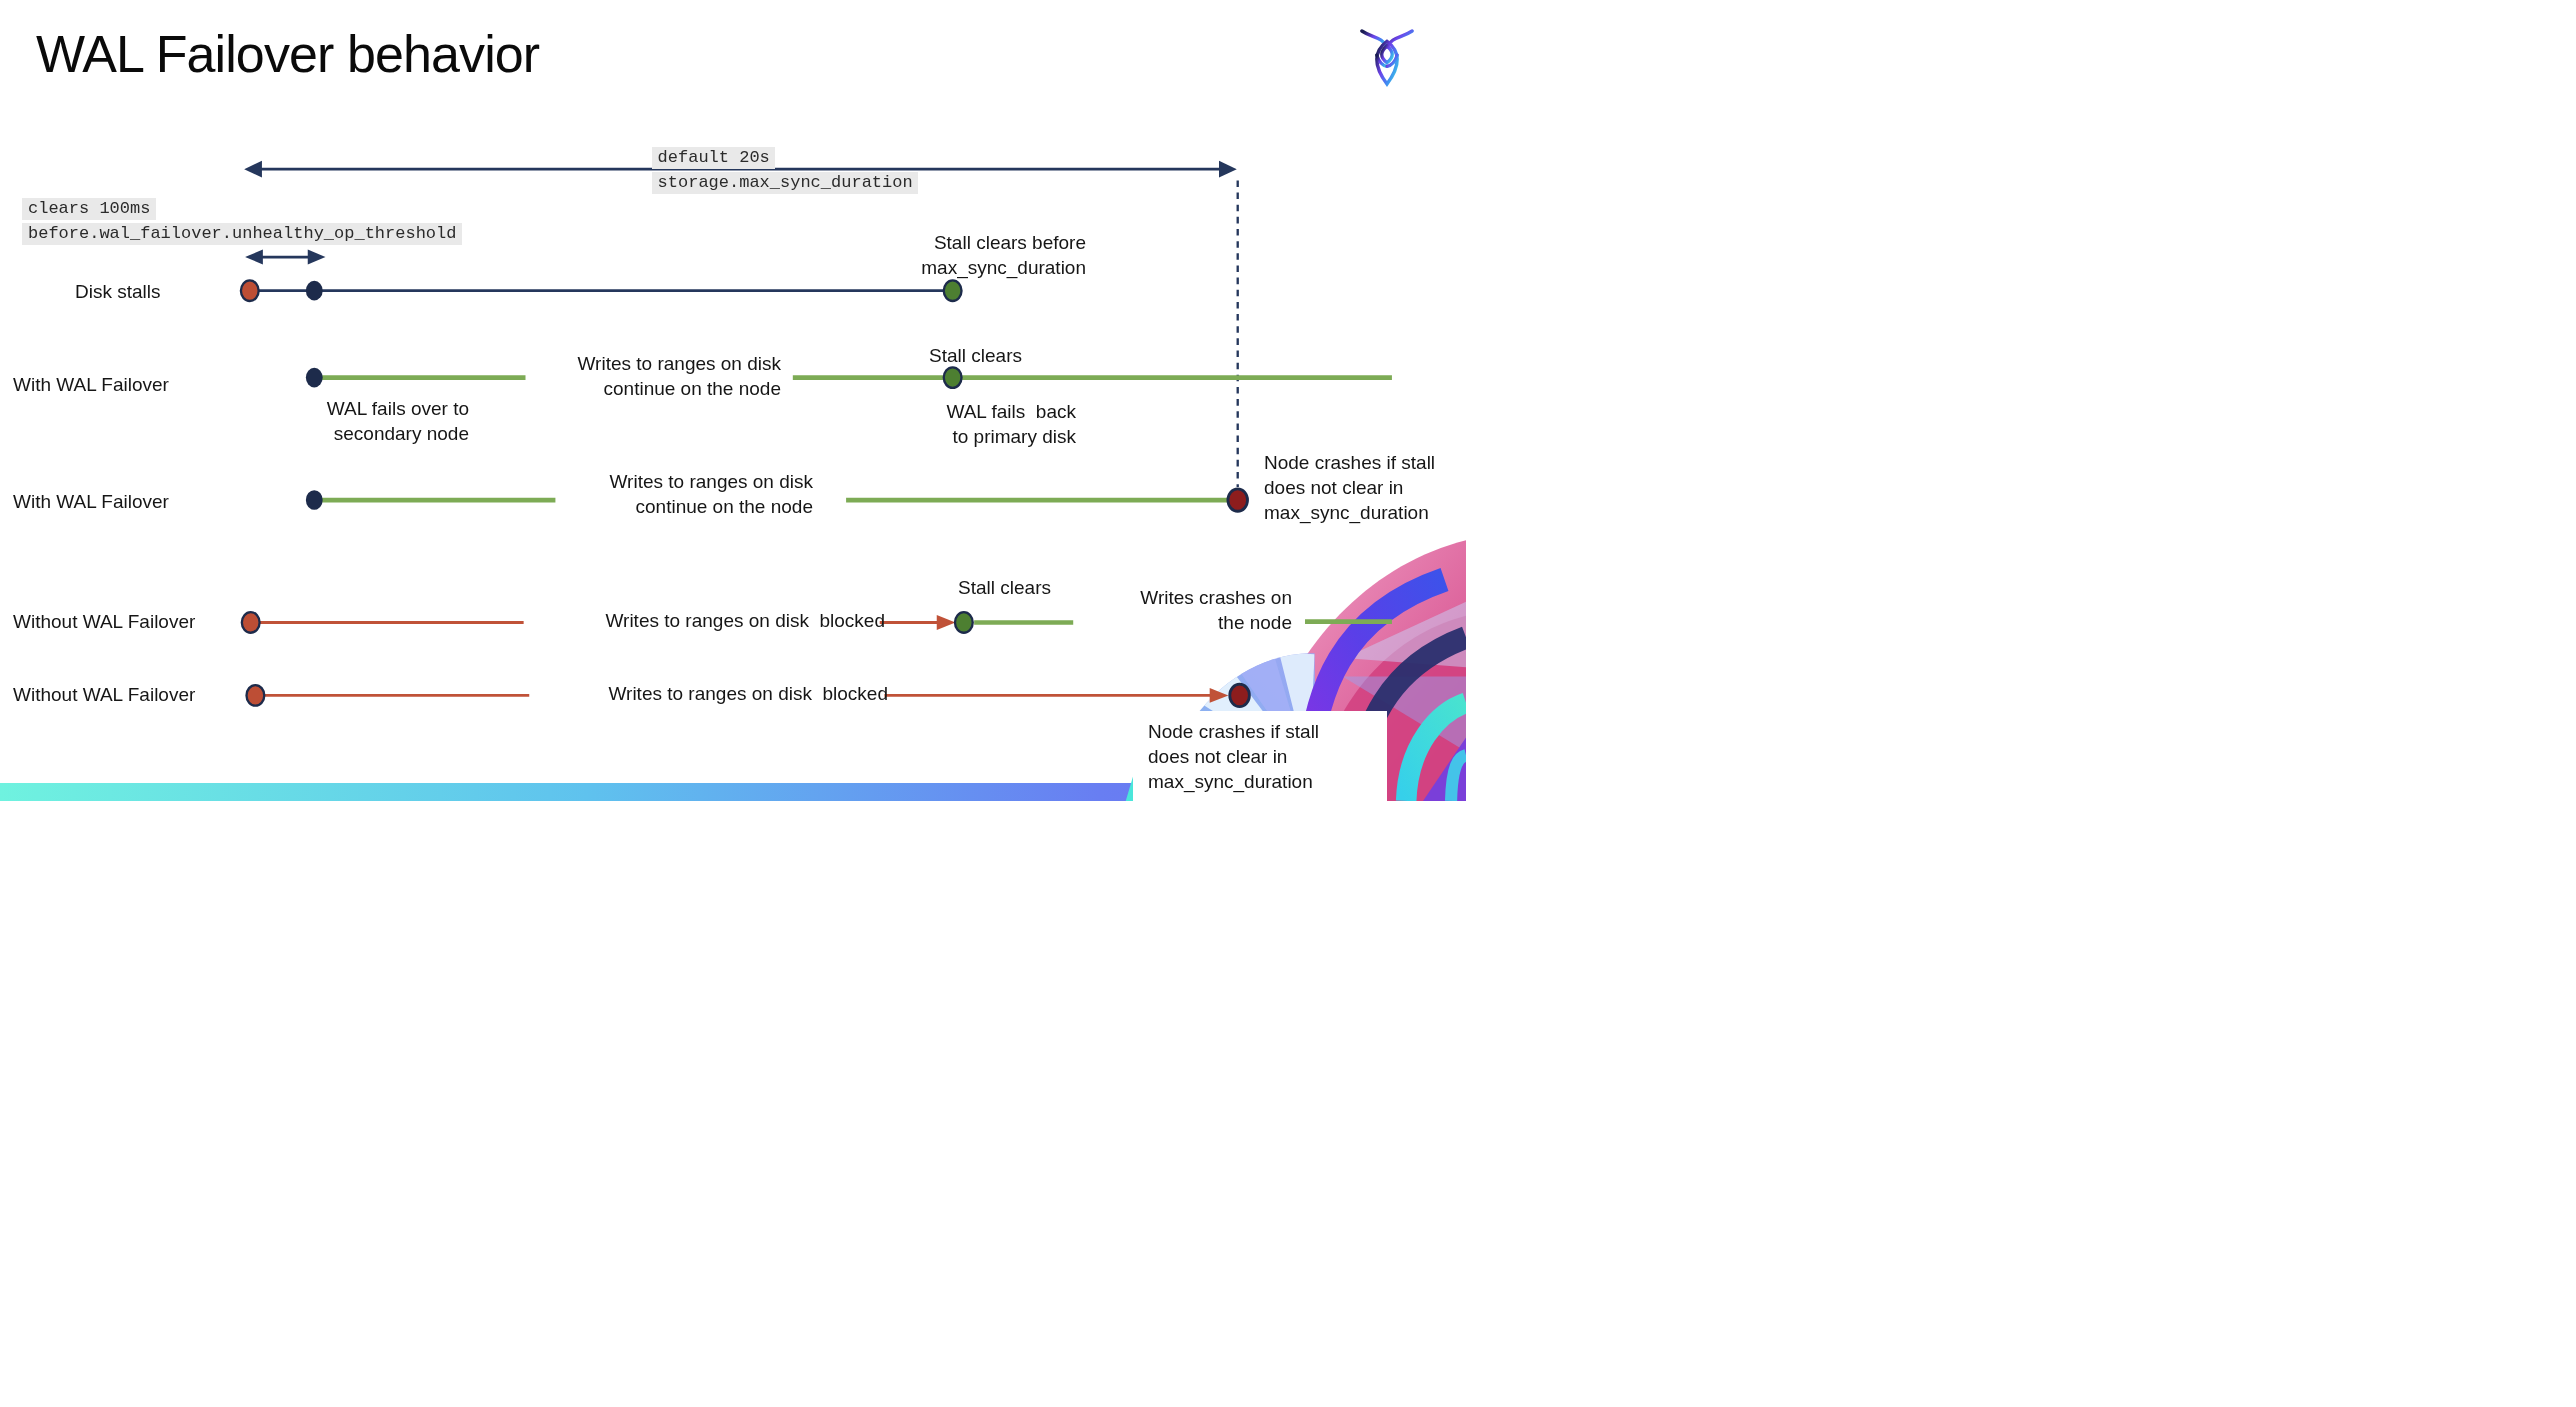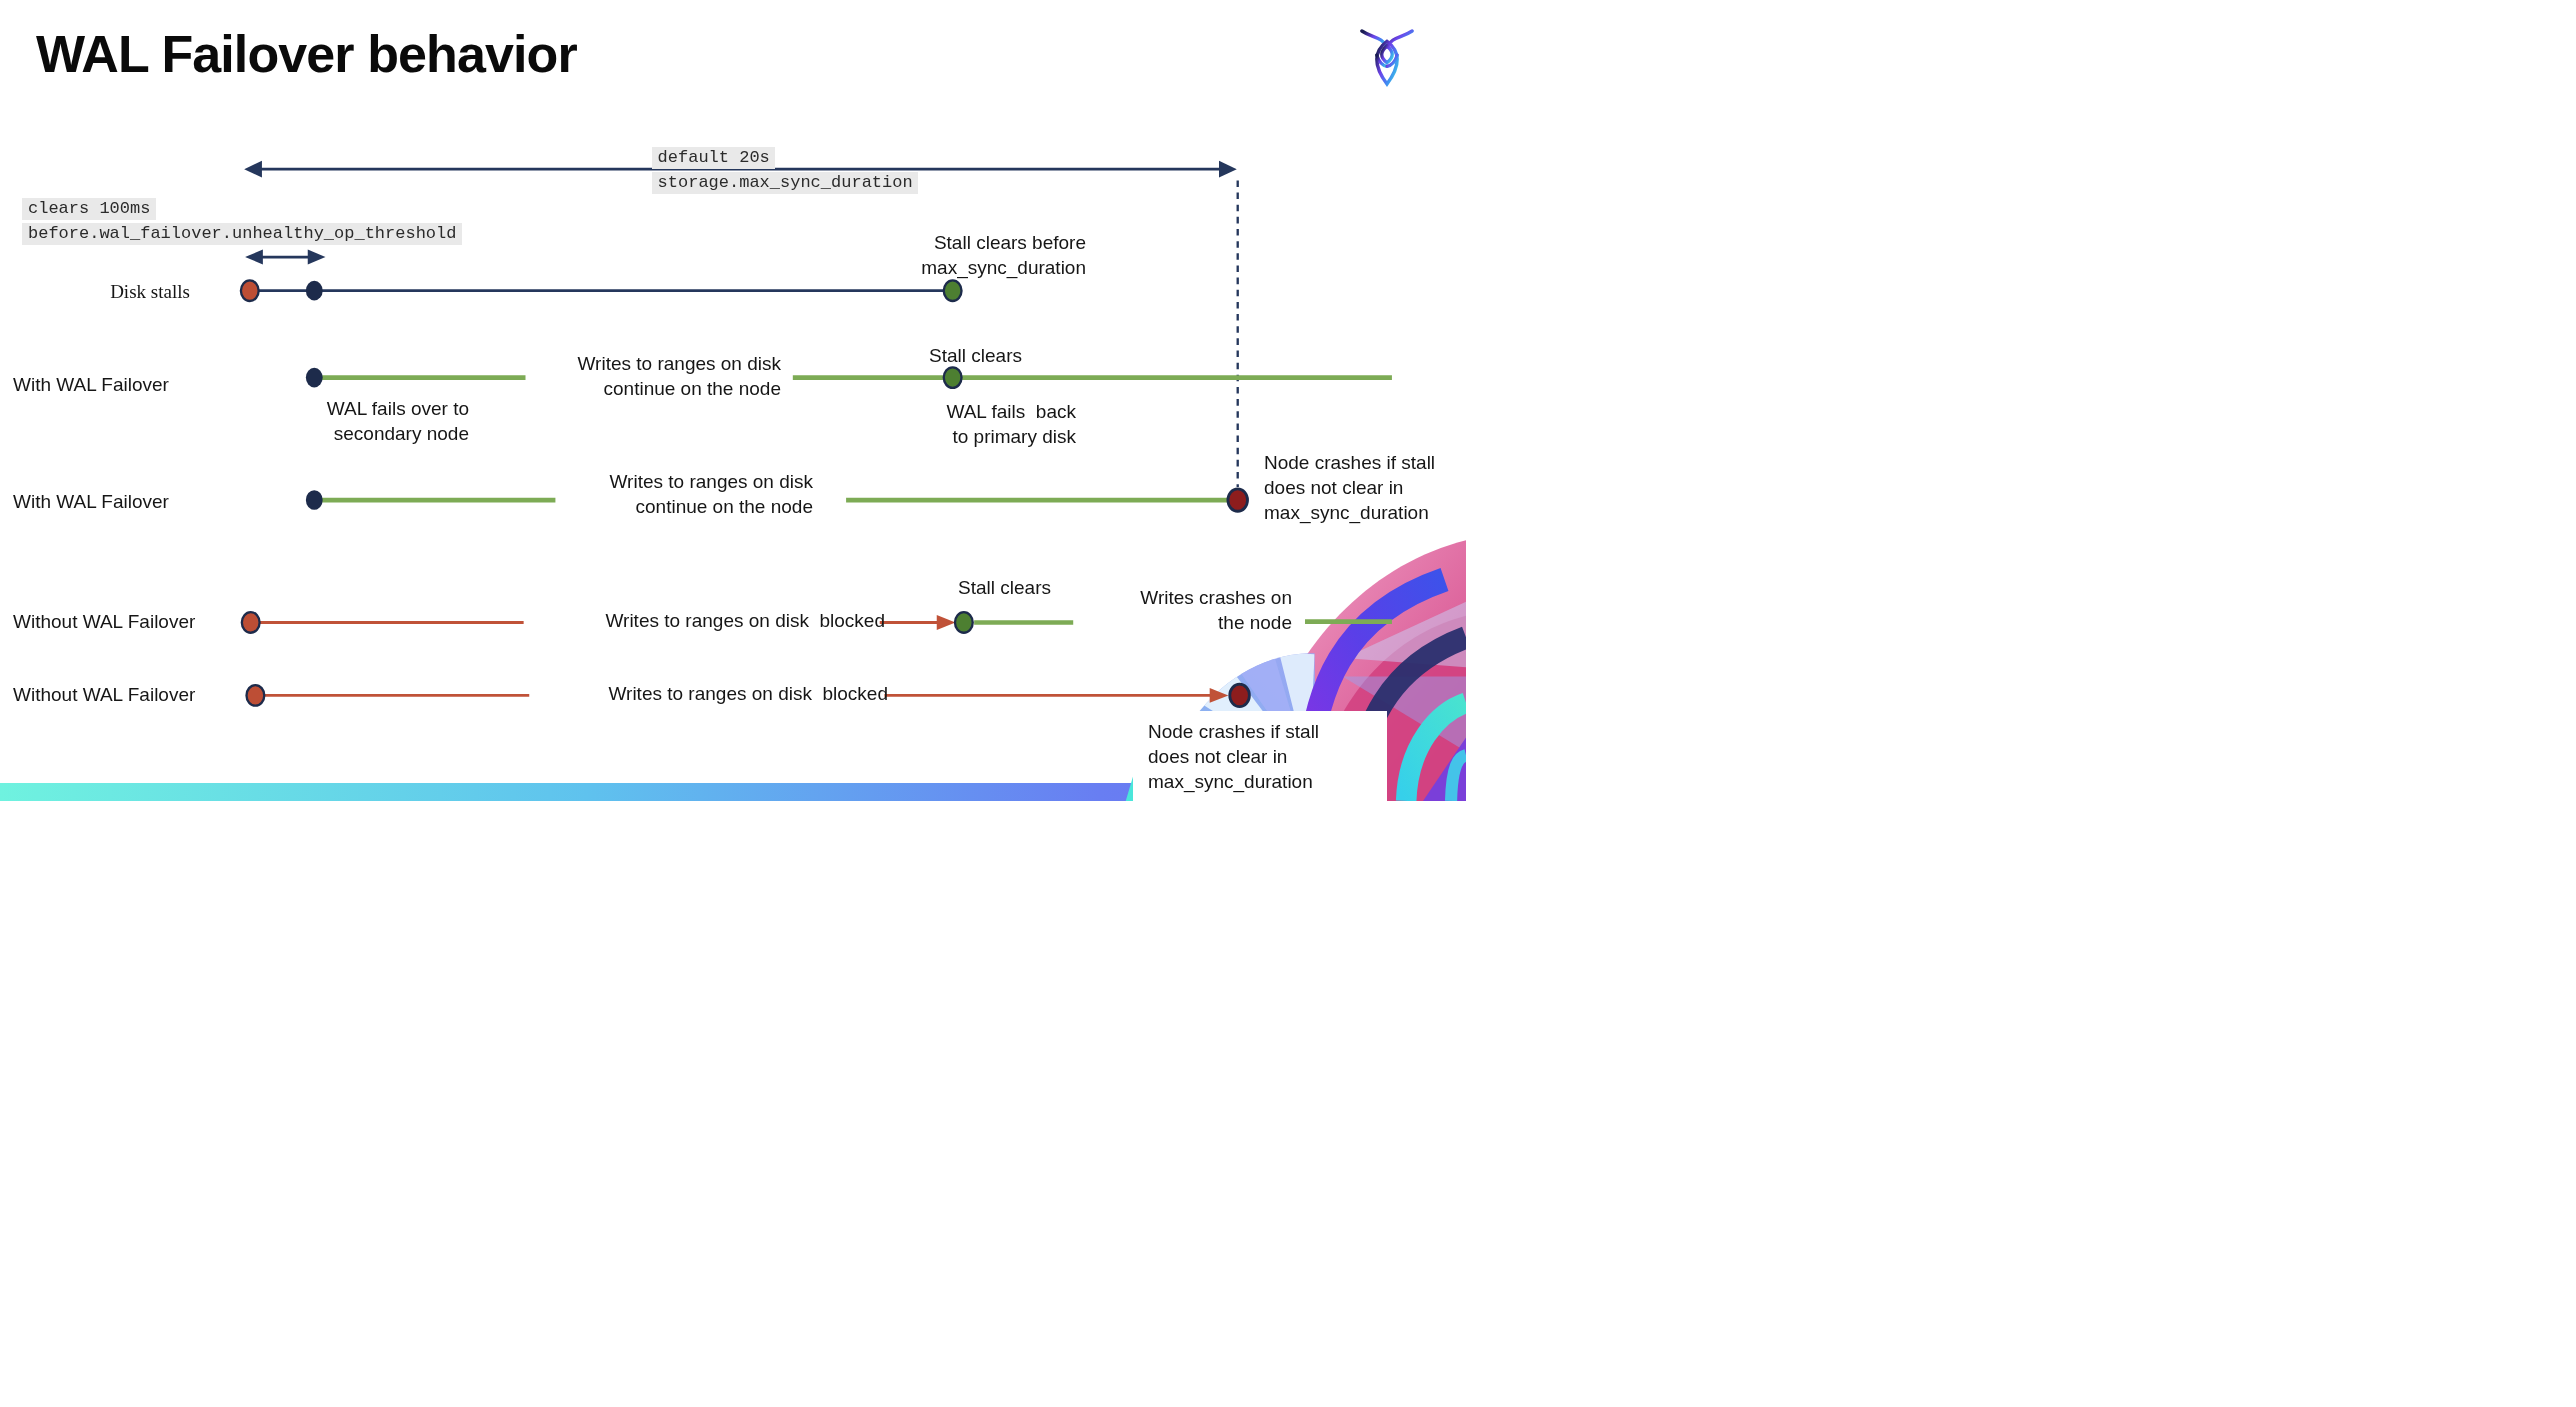--- a/index.html
+++ b/index.html
@@ -1,23 +1,23 @@
 <!DOCTYPE html>
 <html style="--title: #0a0a0a; --text: #161616; --mono_bg: #e9e9e9; --mono_text: #2b2b2b; --navy_line: #25375c; --navy_dot: #1d2b4b; --green_line: #7dab55; --green_dot: #4d7f31; --red_line: #c05238; --red_dot: #bd4e35; --dark_red_dot: #8d1d1d; --bar_left: #6ff2df; --bar_right: #6e68f0; --art_pink: #e989ba; --art_magenta: #d2417f; --art_violet: #7a3fd9; --art_blue: #4f7bf0; --art_cyan: #3ed2ea; --logo_navy: #1a1d52; --logo_purple: #6d43ea; --logo_cyan: #3fd4df;font-size:15px"><head>
 <meta charset="utf-8">
 <style>
   html,body{margin:0;padding:0;background:#fff;}
   .slide{position:relative;width:1466px;height:801px;background:#ffffff;overflow:hidden;
          font-family:"Liberation Sans",sans-serif;}
-  .page-title{position:absolute;left:36px;top:24px;font-size:52px;font-weight:700;
+  .page-title{position:absolute;left:36px;top:24px;font-size:52px;font-weight:400;
          letter-spacing:-0.9px;color:var(--title,#0a0a0a);white-space:nowrap;}
   .t{position:absolute;font-size:19px;line-height:25px;color:var(--text,#161616);
          white-space:pre-wrap;}
   .tc{text-align:right;}
-  .tr{text-align:center;font-family:Liberation Serif, serif;}
+  .tr{text-align:left;}
   .mono{position:absolute;font-family:"Liberation Mono","DejaVu Sans Mono",monospace;
          font-size:17px;line-height:20.6px;color:var(--mono_text,#2b2b2b);
          background:var(--mono_bg,#e9e9e9);padding:0.9px 5.6px;white-space:pre;}
   .layer{position:absolute;left:0;top:0;width:1466px;height:801px;}.z2{z-index:2}.z4{z-index:4}.z5{z-index:5}
   .bottom-bar{position:absolute;left:0;top:783px;width:1466px;height:18px;z-index:1;
          background:linear-gradient(90deg,var(--bar_left,#6ff2df) 0%,#5fc2ee 40%,#687ef2 75%,var(--bar_right,#6e68f0) 100%);}
   .whitebox{position:absolute;left:1133px;top:711px;width:254px;height:90px;background:#ffffff;z-index:3;}
   .whitebox .boxtext{font-size:19px;line-height:25px;color:var(--text,#161616);
          white-space:pre-wrap;padding:8.4px 0 0 15px;}
   svg{display:block;}

